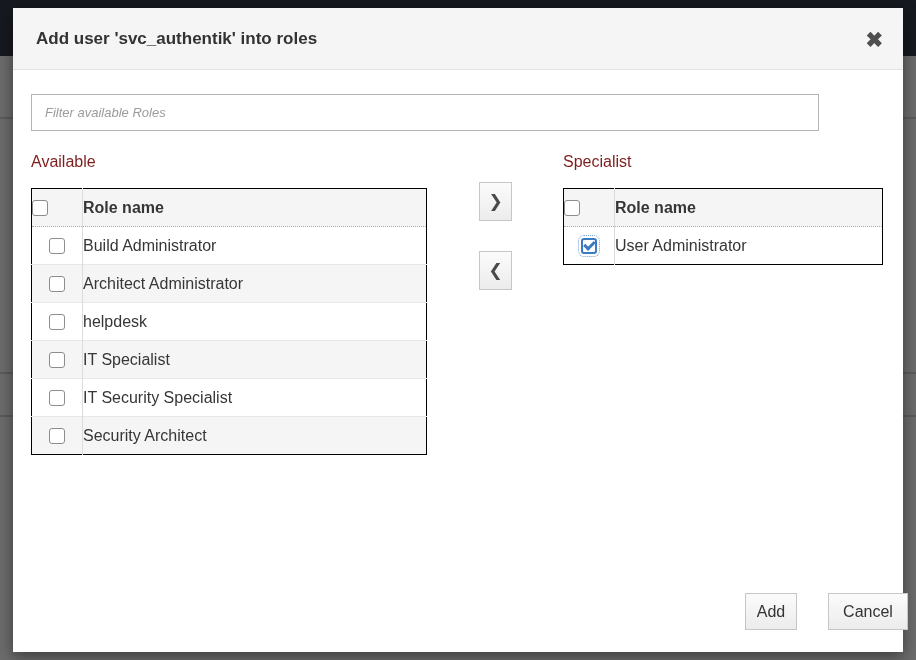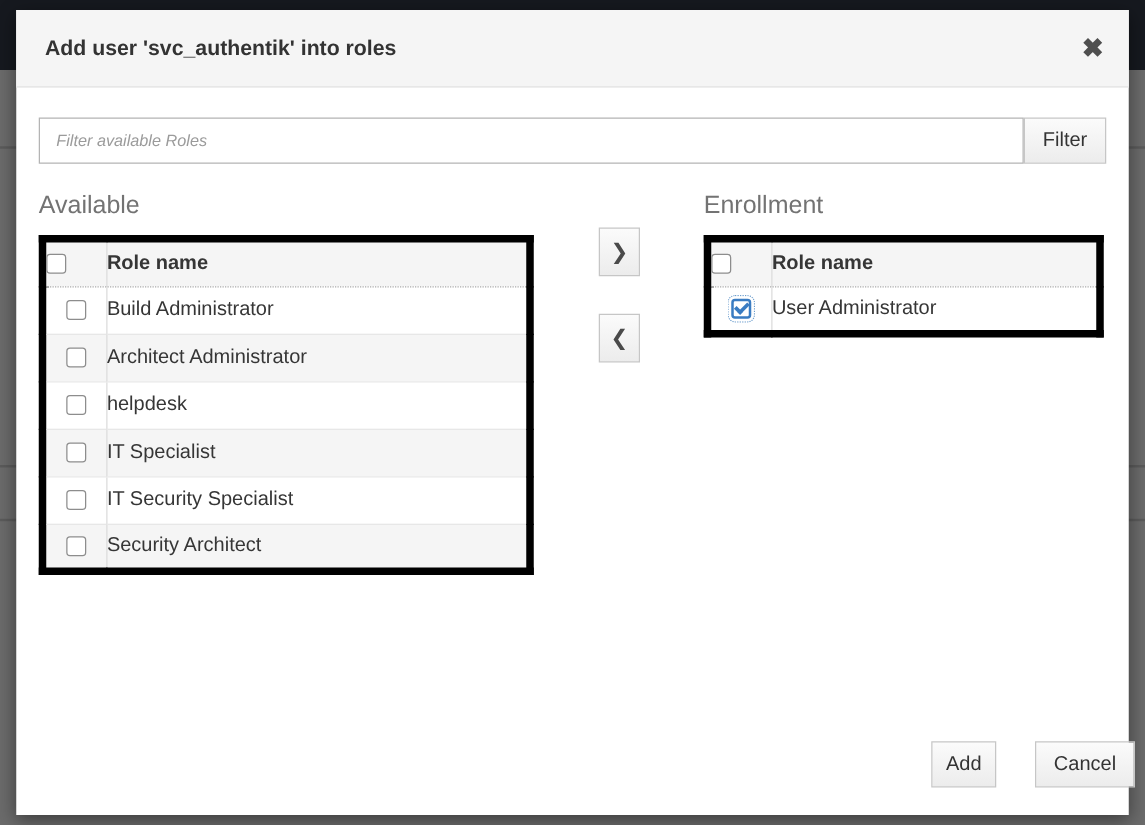--- a/index.html
+++ b/index.html
@@ -45,30 +45,30 @@
   }
   .filter-input::placeholder { font-style: italic; color: #9b9b9b; opacity: 1; }
   .btn {
     border: 1px solid #c6c6c6; background: linear-gradient(#fbfbfb, #ececec);
     color: #333; font-size: 16px; font-family: inherit; cursor: pointer;
   }
   .filter-btn { position: absolute; left: 806px; top: 86px; width: 66px; height: 37px; }
 
   
   .section-heading {
-    position: absolute; top: 146px; font-size: 20px; font-weight: 400;
-    color: #737373; line-height: 1;
+    position: absolute; top: 146px; font-size: 16px; font-weight: 400;
+    color: #7f1d1d; line-height: 1;
   }
   .heading-available { left: 18px; }
   .heading-prospective { left: 550px; }
 
   
   .roles-table {
     position: absolute; top: 180px; border-collapse: collapse; table-layout: fixed;
-    font-size: 16px; color: #363636; background: #fff; border: 6px solid #000000;
+    font-size: 16px; color: #363636; background: #fff; border: 1px solid #000000;
   }
   .table-available { left: 18px; width: 396px; }
   .table-prospective { left: 550px; width: 320px; }
   .roles-table th, .roles-table td { height: 38px; padding: 0; }
   .roles-table thead th {
     background: #f5f5f5; border-bottom: 1px dotted #a9a9a9;
     font-weight: bold; text-align: left;
   }
   .col-check { width: 51px; }
   .cell-check { text-align: center; border-right: 1px solid #dcdcdc; }
@@ -118,24 +118,23 @@
 <div class="modal">
 
   <div class="modal-header">
     <div class="modal-title">Add user 'svc_authentik' into roles</div>
     <button class="close-btn">
       <span class="glyph">✖</span>
     </button>
   </div>
 
   <input class="filter-input" type="text" placeholder="Filter available Roles" style="">
-  <button class="btn filter-btn">Filter</button>
 
   <div class="section-heading heading-available">Available</div>
-  <div class="section-heading heading-prospective">Enrollment</div>
+  <div class="section-heading heading-prospective">Specialist</div>
 
   <table class="roles-table table-available">
     <colgroup>
         <col class="col-check">
         <col>
       </colgroup>
     <thead>
       <tr>
         <th class="cell-check">
           <span class="checkbox"></span>

